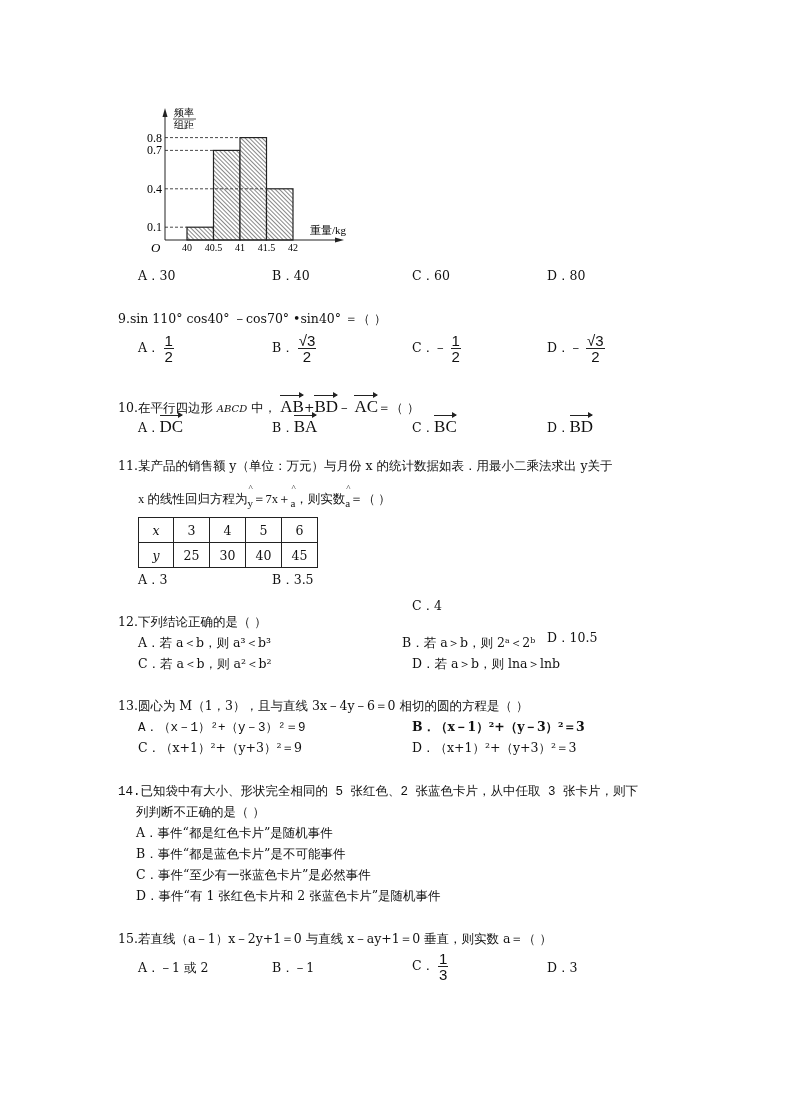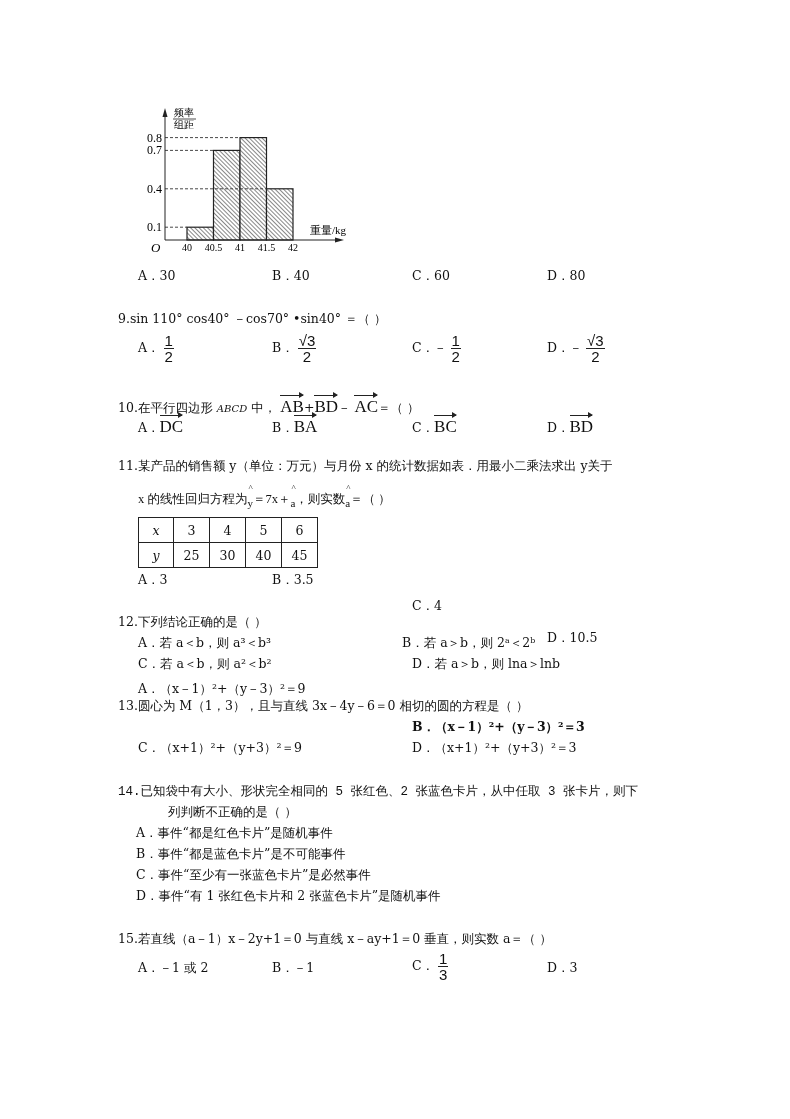--- a/index.html
+++ b/index.html
@@ -140,27 +140,27 @@
 <div class="abs opt" style="left:412px;top:598px;">C．4</div>
 <div class="abs opt" style="left:547px;top:582px;margin-top:48px;">D．10.5</div>
 
 <div class="abs q" style="left:118px;top:614px;">12.下列结论正确的是（    ）</div>
 <div class="abs opt" style="left:138px;top:635px;">A．若 a＜b，则 a³＜b³</div>
 <div class="abs opt" style="left:402px;top:635px;">B．若 a＞b，则 2ᵃ＜2ᵇ</div>
 <div class="abs opt" style="left:138px;top:656px;">C．若 a＜b，则 a²＜b²</div>
 <div class="abs opt" style="left:412px;top:656px;">D．若 a＞b，则 lna＞lnb</div>
 
 <div class="abs q" style="left:118px;top:698px;">13.圆心为 M（1，3），且与直线 3x－4y－6＝0 相切的圆的方程是（    ）</div>
-<div class="abs opt" style="left:138px;top:681px;">A．（x－1）²+（y－3）²＝9</div>
+<div class="abs opt" style="left:138px;top:719px;font-family:Liberation Mono, monospace;">A．（x－1）²+（y－3）²＝9</div>
 <div class="abs opt" style="left:412px;top:719px;font-weight:bold;">B．（x－1）²+（y－3）²＝3</div>
 <div class="abs opt" style="left:138px;top:740px;">C．（x+1）²+（y+3）²＝9</div>
 <div class="abs opt" style="left:412px;top:740px;">D．（x+1）²+（y+3）²＝3</div>
 
 <div class="abs q" style="left:118px;top:783px;font-family:Liberation Mono, monospace;">14.已知袋中有大小、形状完全相同的 5 张红色、2 张蓝色卡片，从中任取 3 张卡片，则下</div>
-<div class="abs q" style="left:136px;top:804px;margin-left:32px;">列判断不正确的是（    ）</div>
+<div class="abs q" style="left:136px;top:804px;">列判断不正确的是（    ）</div>
 <div class="abs opt" style="left:136px;top:825px;">A．事件“都是红色卡片”是随机事件</div>
 <div class="abs opt" style="left:136px;top:846px;">B．事件“都是蓝色卡片”是不可能事件</div>
 <div class="abs opt" style="left:136px;top:867px;">C．事件“至少有一张蓝色卡片”是必然事件</div>
 <div class="abs opt" style="left:136px;top:888px;">D．事件“有 1 张红色卡片和 2 张蓝色卡片”是随机事件</div>
 
 <div class="abs q" style="left:118px;top:931px;">15.若直线（a－1）x－2y+1＝0 与直线 x－ay+1＝0 垂直，则实数 a＝（    ）</div>
 <div class="abs opt" style="left:138px;top:960px;">A．－1 或 2</div>
 <div class="abs opt" style="left:272px;top:960px;">B．－1</div>
 <div class="abs opt" style="left:412px;top:951px;">
   <span>C．</span><span class="frac">

